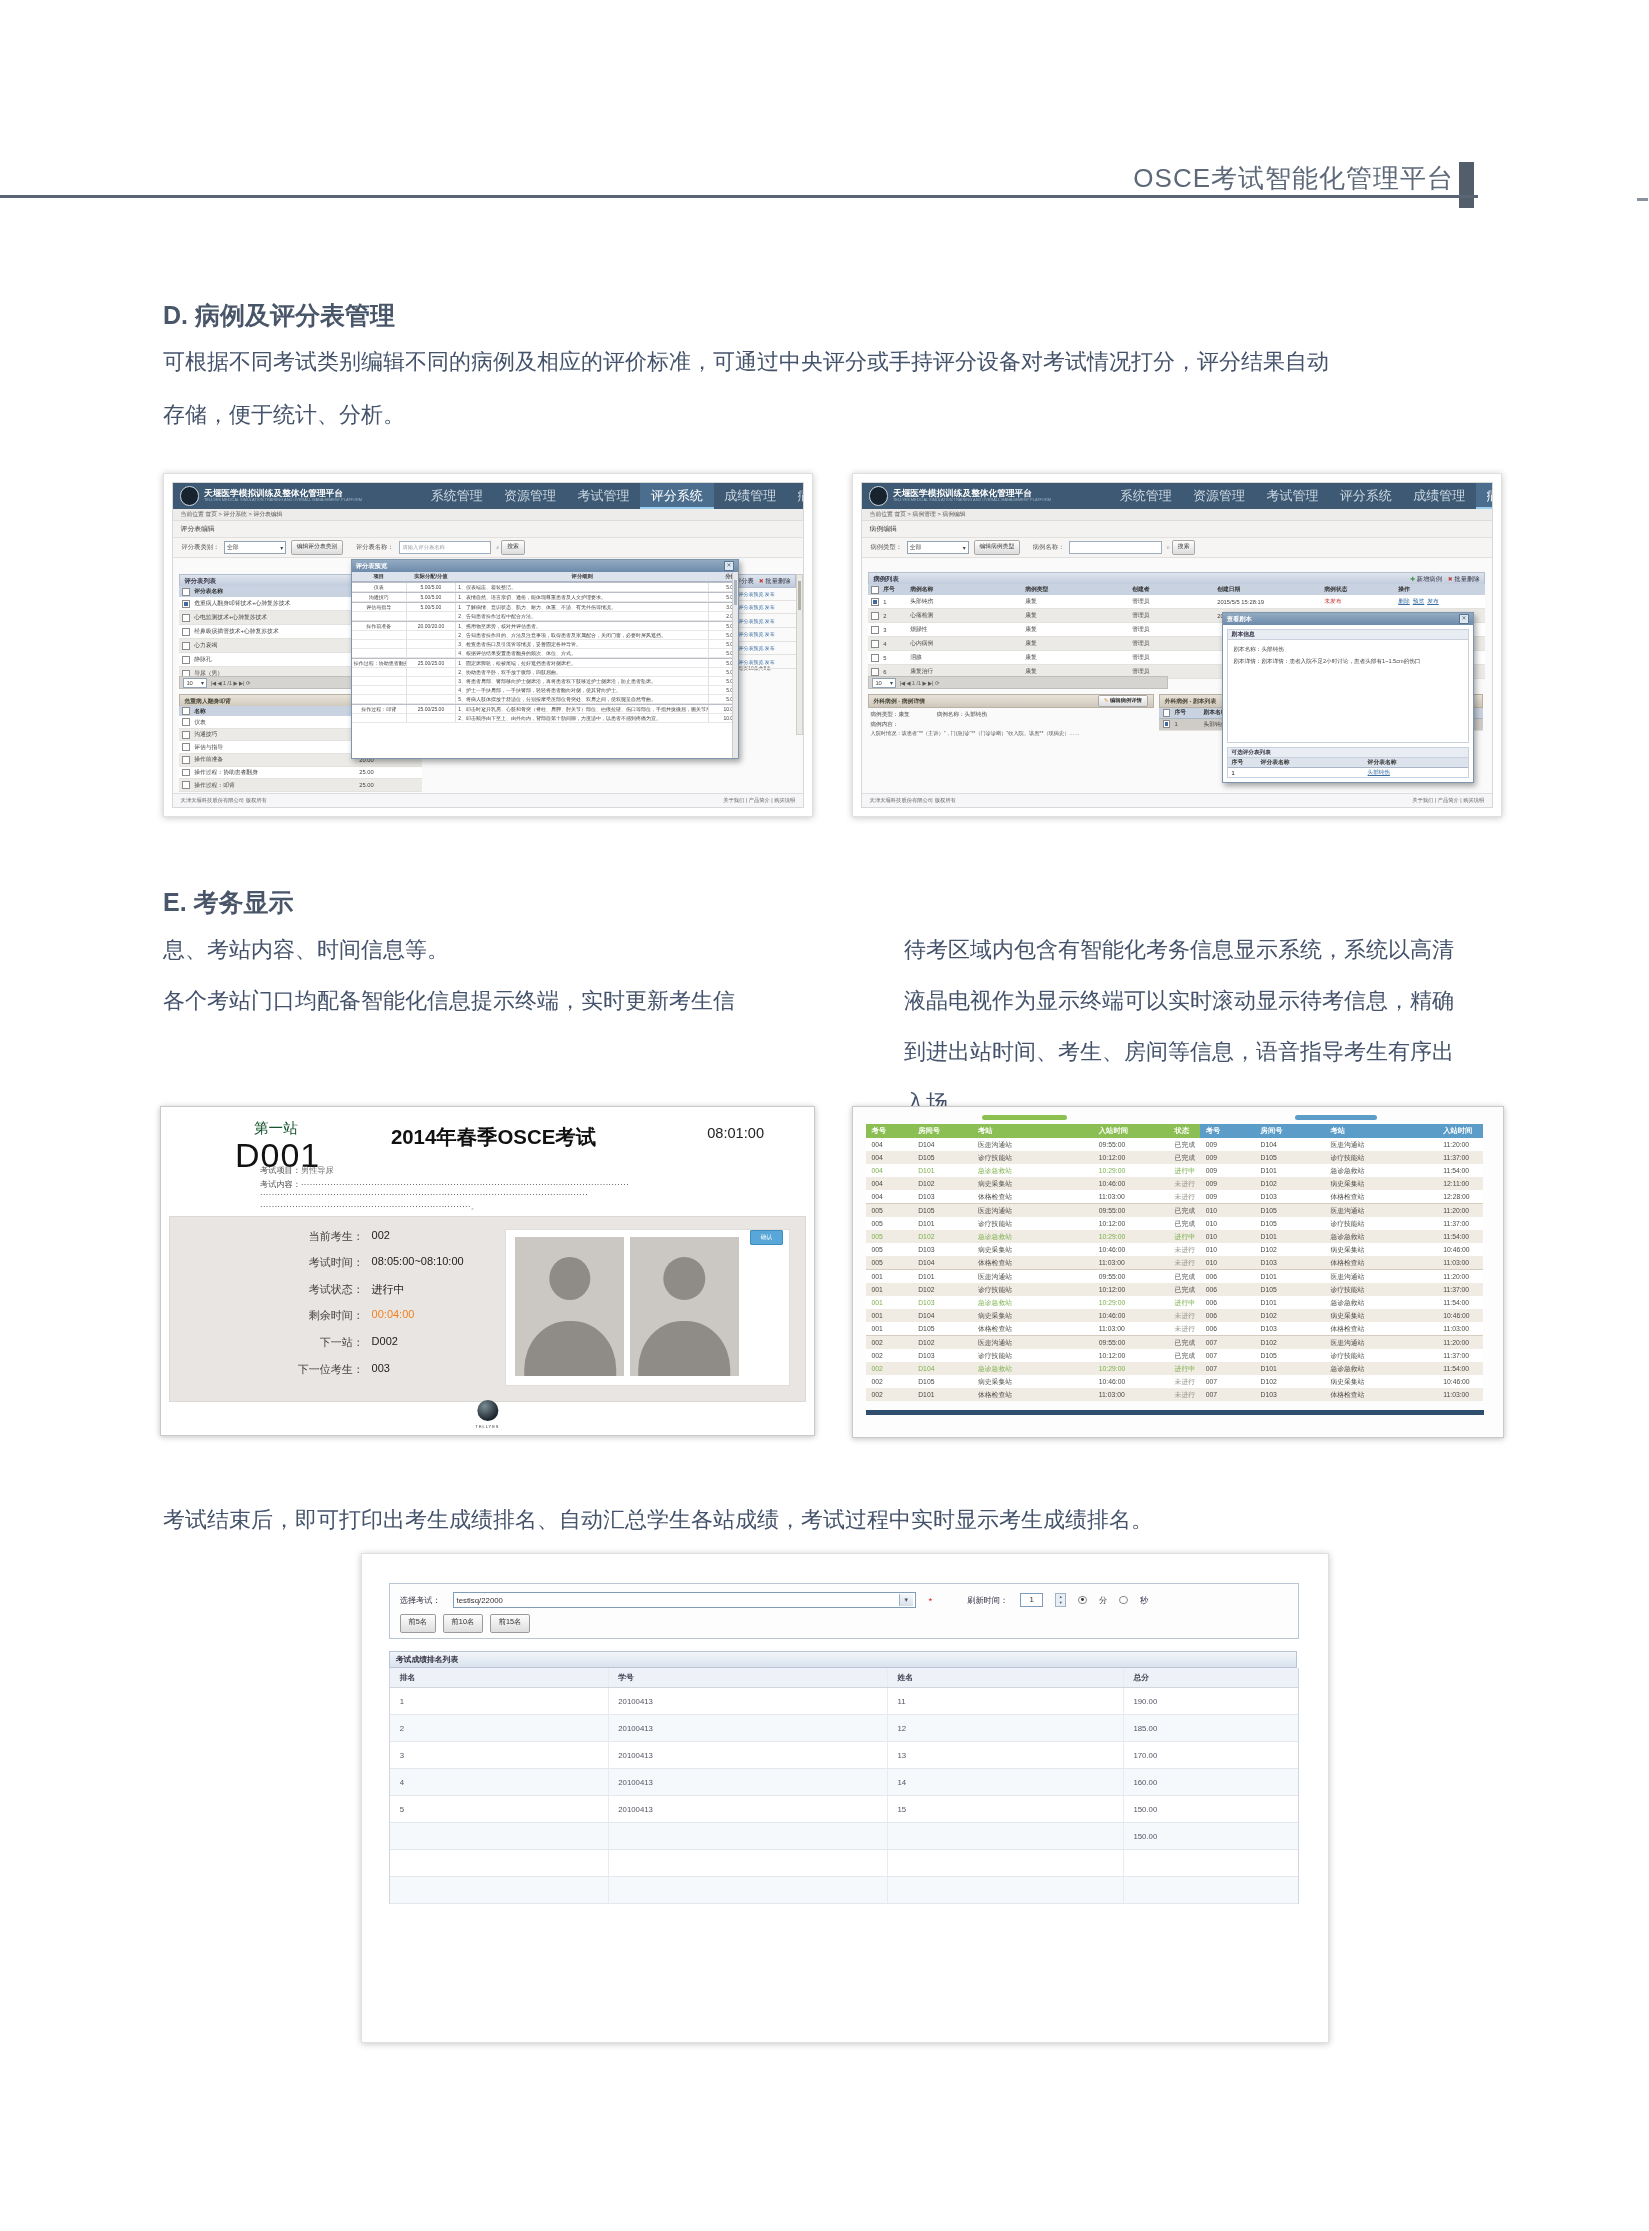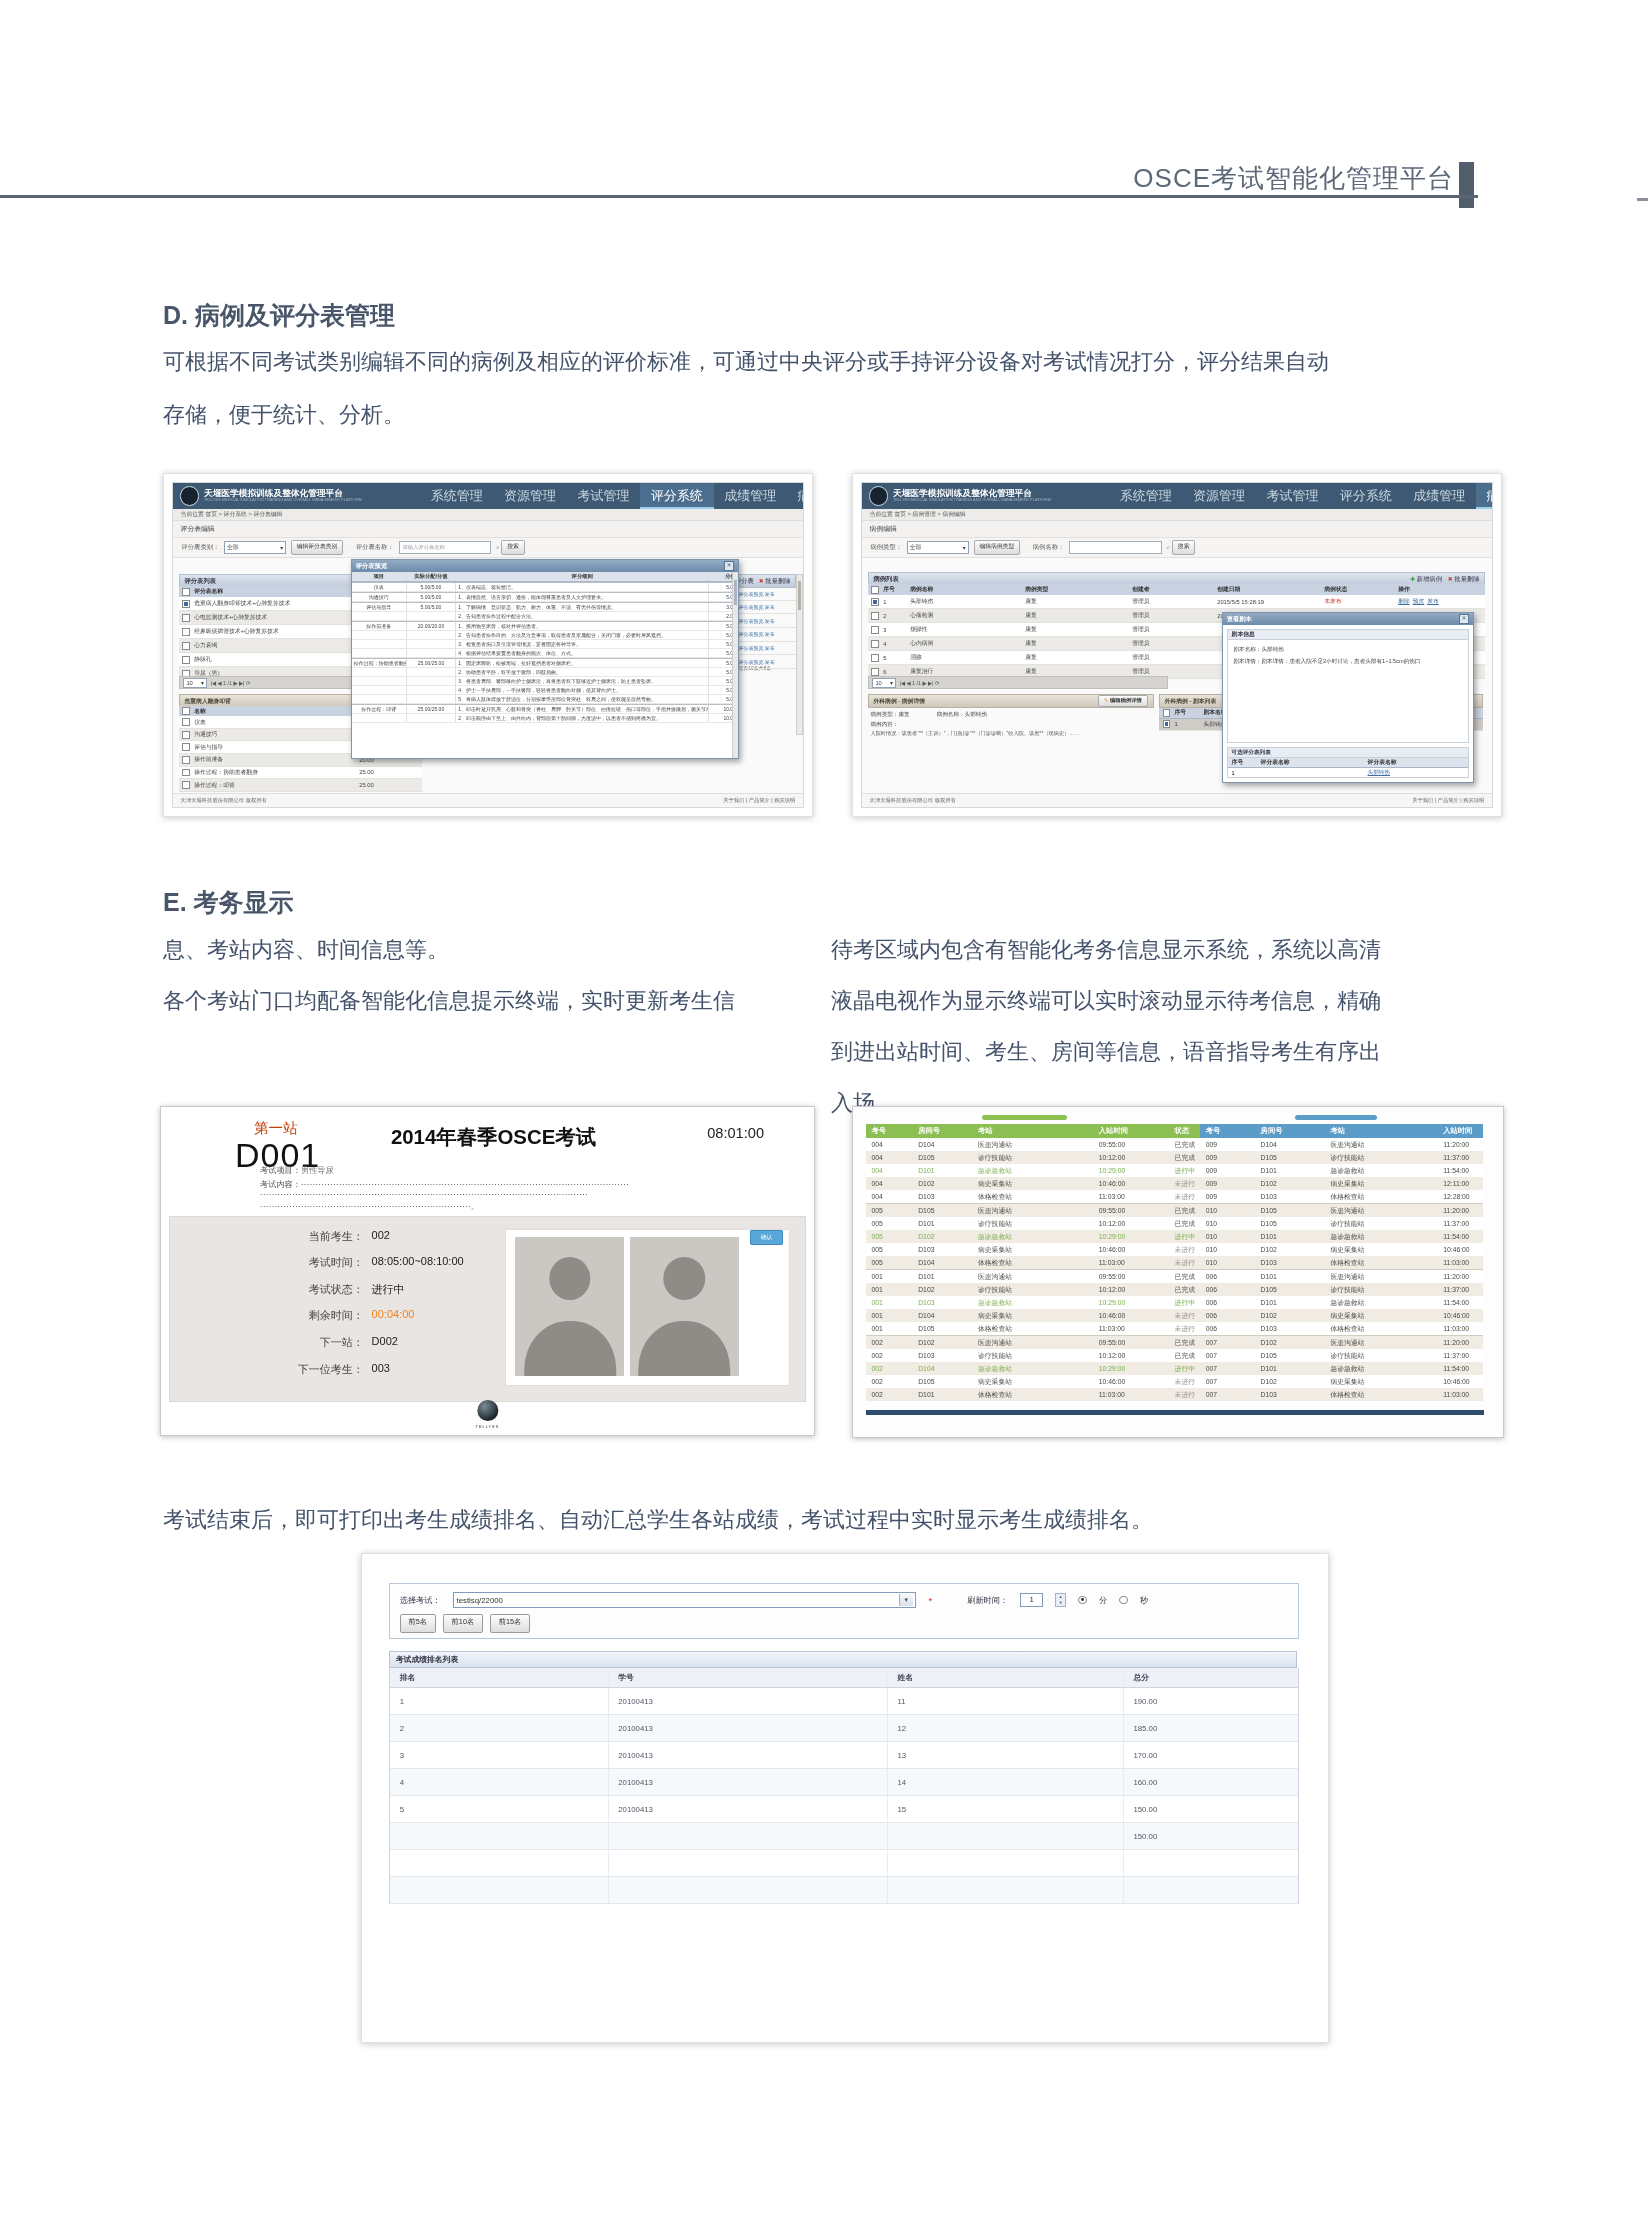--- a/index.html
+++ b/index.html
@@ -69,21 +69,21 @@
   .sub-row{display:flex;border-bottom:1px solid #e4e2df;font-size:5.8px;color:#444;background:#fff;height:11.6px;align-items:center;}
   .sub-row:nth-child(even){background:#eceae7;}
 
   .ops-strip{position:absolute;right:6.8px;top:29px;width:58px;z-index:2;}
   .ops-row{height:12.6px;display:flex;align-items:center;font-size:5px;border-bottom:1px solid #e4e2df;}
   .vscroll{position:absolute;right:0;top:15.5px;bottom:58px;width:4.9px;background:#eceae7;border:1px solid #d0cec9;}
   .vscroll i{display:block;width:2.9px;height:29px;margin:5.8px auto 0;background:#b3b0aa;}
 
   
   .disp{position:absolute;background:#fff;border:1px solid #c9c9c9;box-shadow:0 1px 5.8px rgba(0,0,0,.25);}
-  .st-label{position:absolute;left:93px;top:11.6px;font-size:14.6px;color:#c2410c;}
+  .st-label{position:absolute;left:93px;top:11.6px;font-size:14.6px;color:#14532d;}
   .st-code{position:absolute;left:74px;top:29px;font-size:34px;color:#121212;letter-spacing:1px;}
   .st-title{position:absolute;left:12px;right:0;top:15.5px;text-align:center;font-size:20.4px;font-weight:bold;color:#111;}
   .st-clock{position:absolute;right:50px;top:18.4px;font-size:14.6px;color:#222;}
   .st-line{position:absolute;left:99px;font-size:8.2px;color:#555;white-space:nowrap;}
   .dots{letter-spacing:0.5px;color:#333;font-size:7.3px;}
   .st-panel{position:absolute;left:7.8px;right:7.8px;top:109px;height:184px;background:#e9e5e2;border:1px solid #dcd8d4;}
   .irow{position:absolute;left:0;display:flex;font-size:11px;color:#444;}
   .ilabel{width:155px;text-align:right;flex:none;}
   .ival{margin-left:7.8px;color:#222;}
   .irow.orange .ival{color:#f0821e;}
@@ -640,21 +640,21 @@
       </div>
     </div>
   </div>
 
   <div class="sec-h" style="left:163px;top:886px;">E. 考务显示</div>
   <div style="position:absolute;left:163px;top:924px;">
 
   <div class="body-line" style="position:static;line-height:51px;">息、考站内容、时间信息等。</div>
       <div class="body-line" style="position:static;line-height:51px;">各个考站门口均配备智能化信息提示终端，实时更新考生信</div>
     </div>
-  <div style="position:absolute;left:831px;top:924px;">
+  <div style="position:absolute;left:904px;top:924px;">
 
   <div class="body-line" style="position:static;line-height:51px;">待考区域内包含有智能化考务信息显示系统，系统以高清</div>
       <div class="body-line" style="position:static;line-height:51px;">液晶电视作为显示终端可以实时滚动显示待考信息，精确</div>
       <div class="body-line" style="position:static;line-height:51px;">到进出站时间、考生、房间等信息，语音指导考生有序出</div>
       <div class="body-line" style="position:static;line-height:51px;">入场。</div>
     </div>
 
   <div class="disp" style="left:160px;top:1106px;width:653px;height:328px;">
     <div class="st-label">第一站</div>
     <div class="st-code">D001</div>

